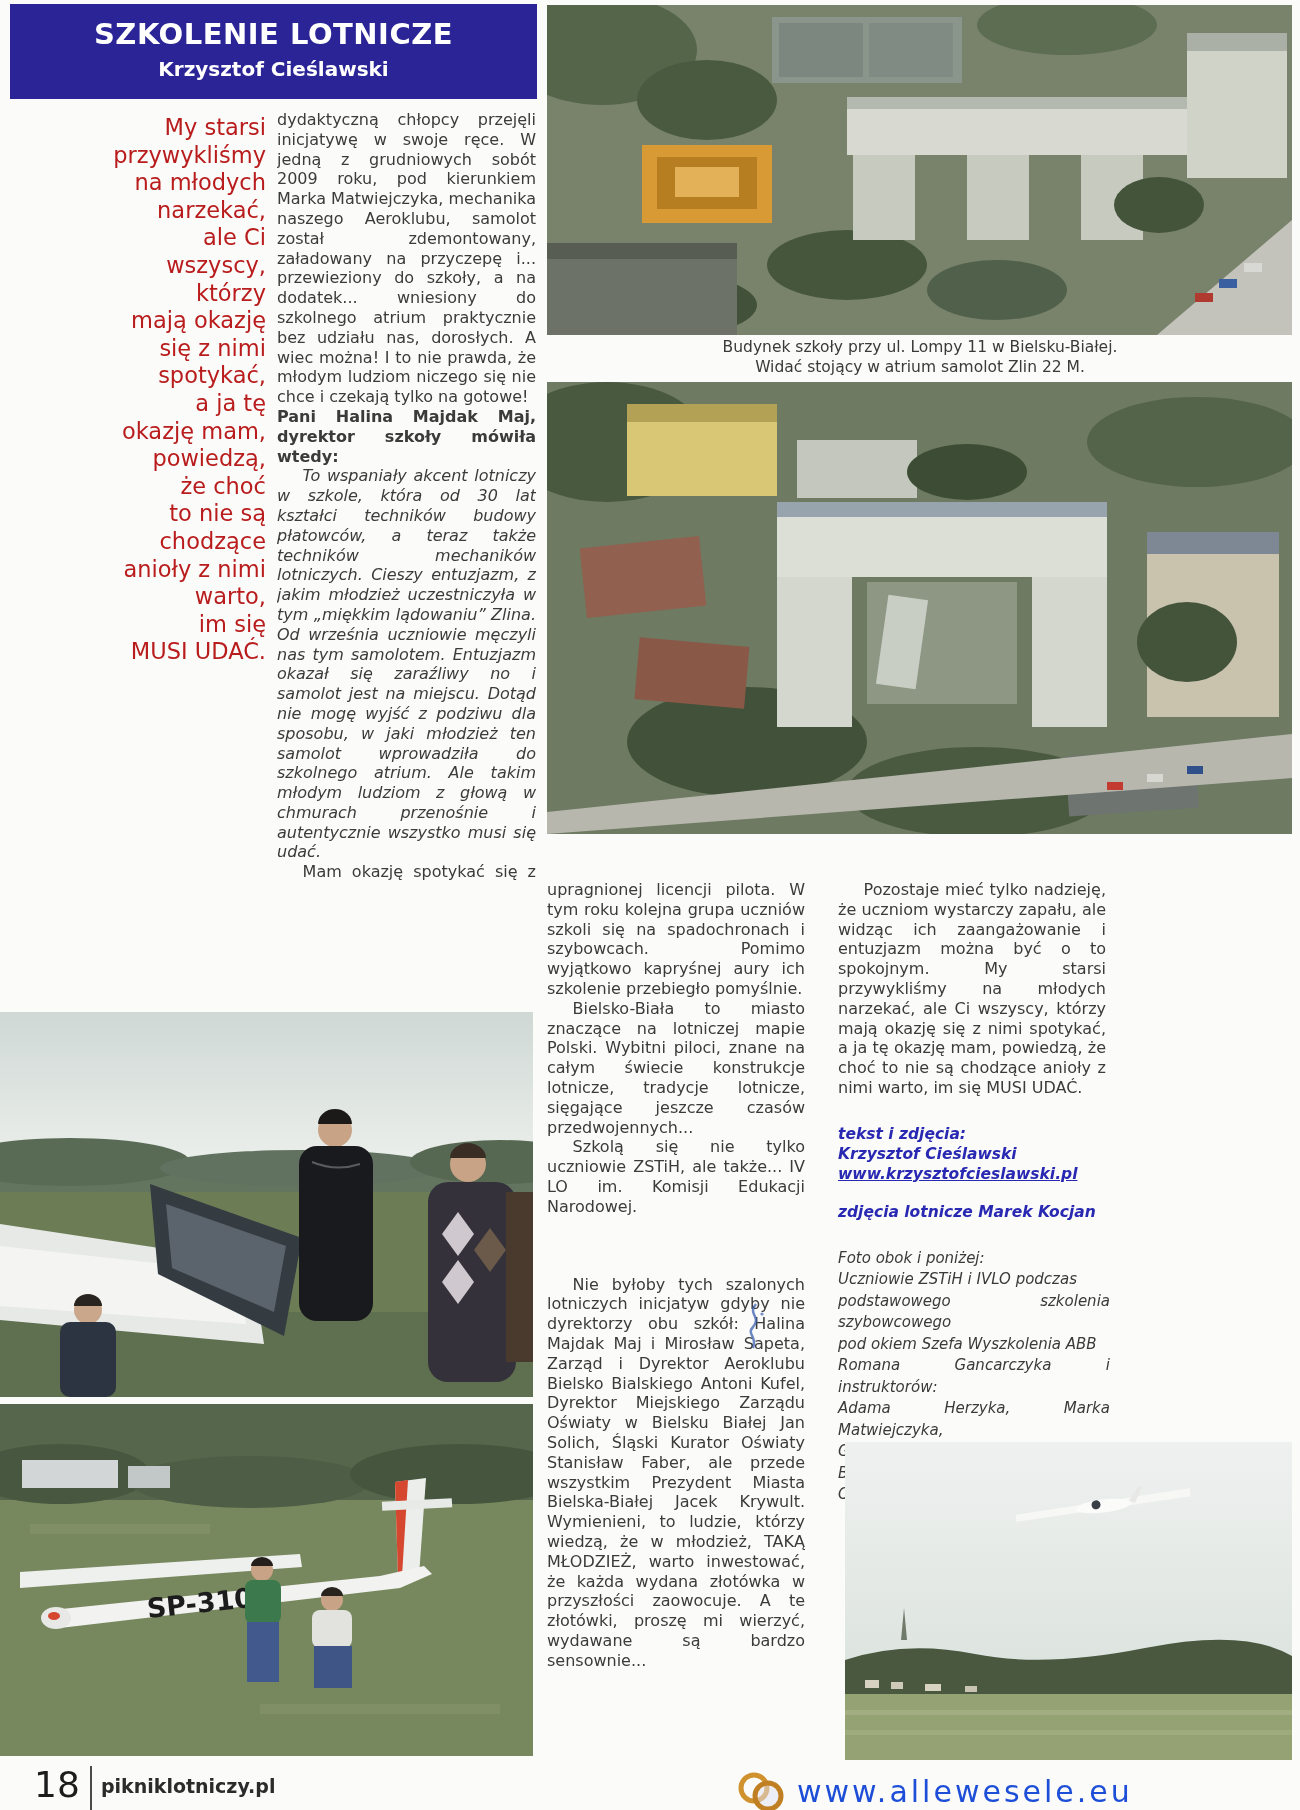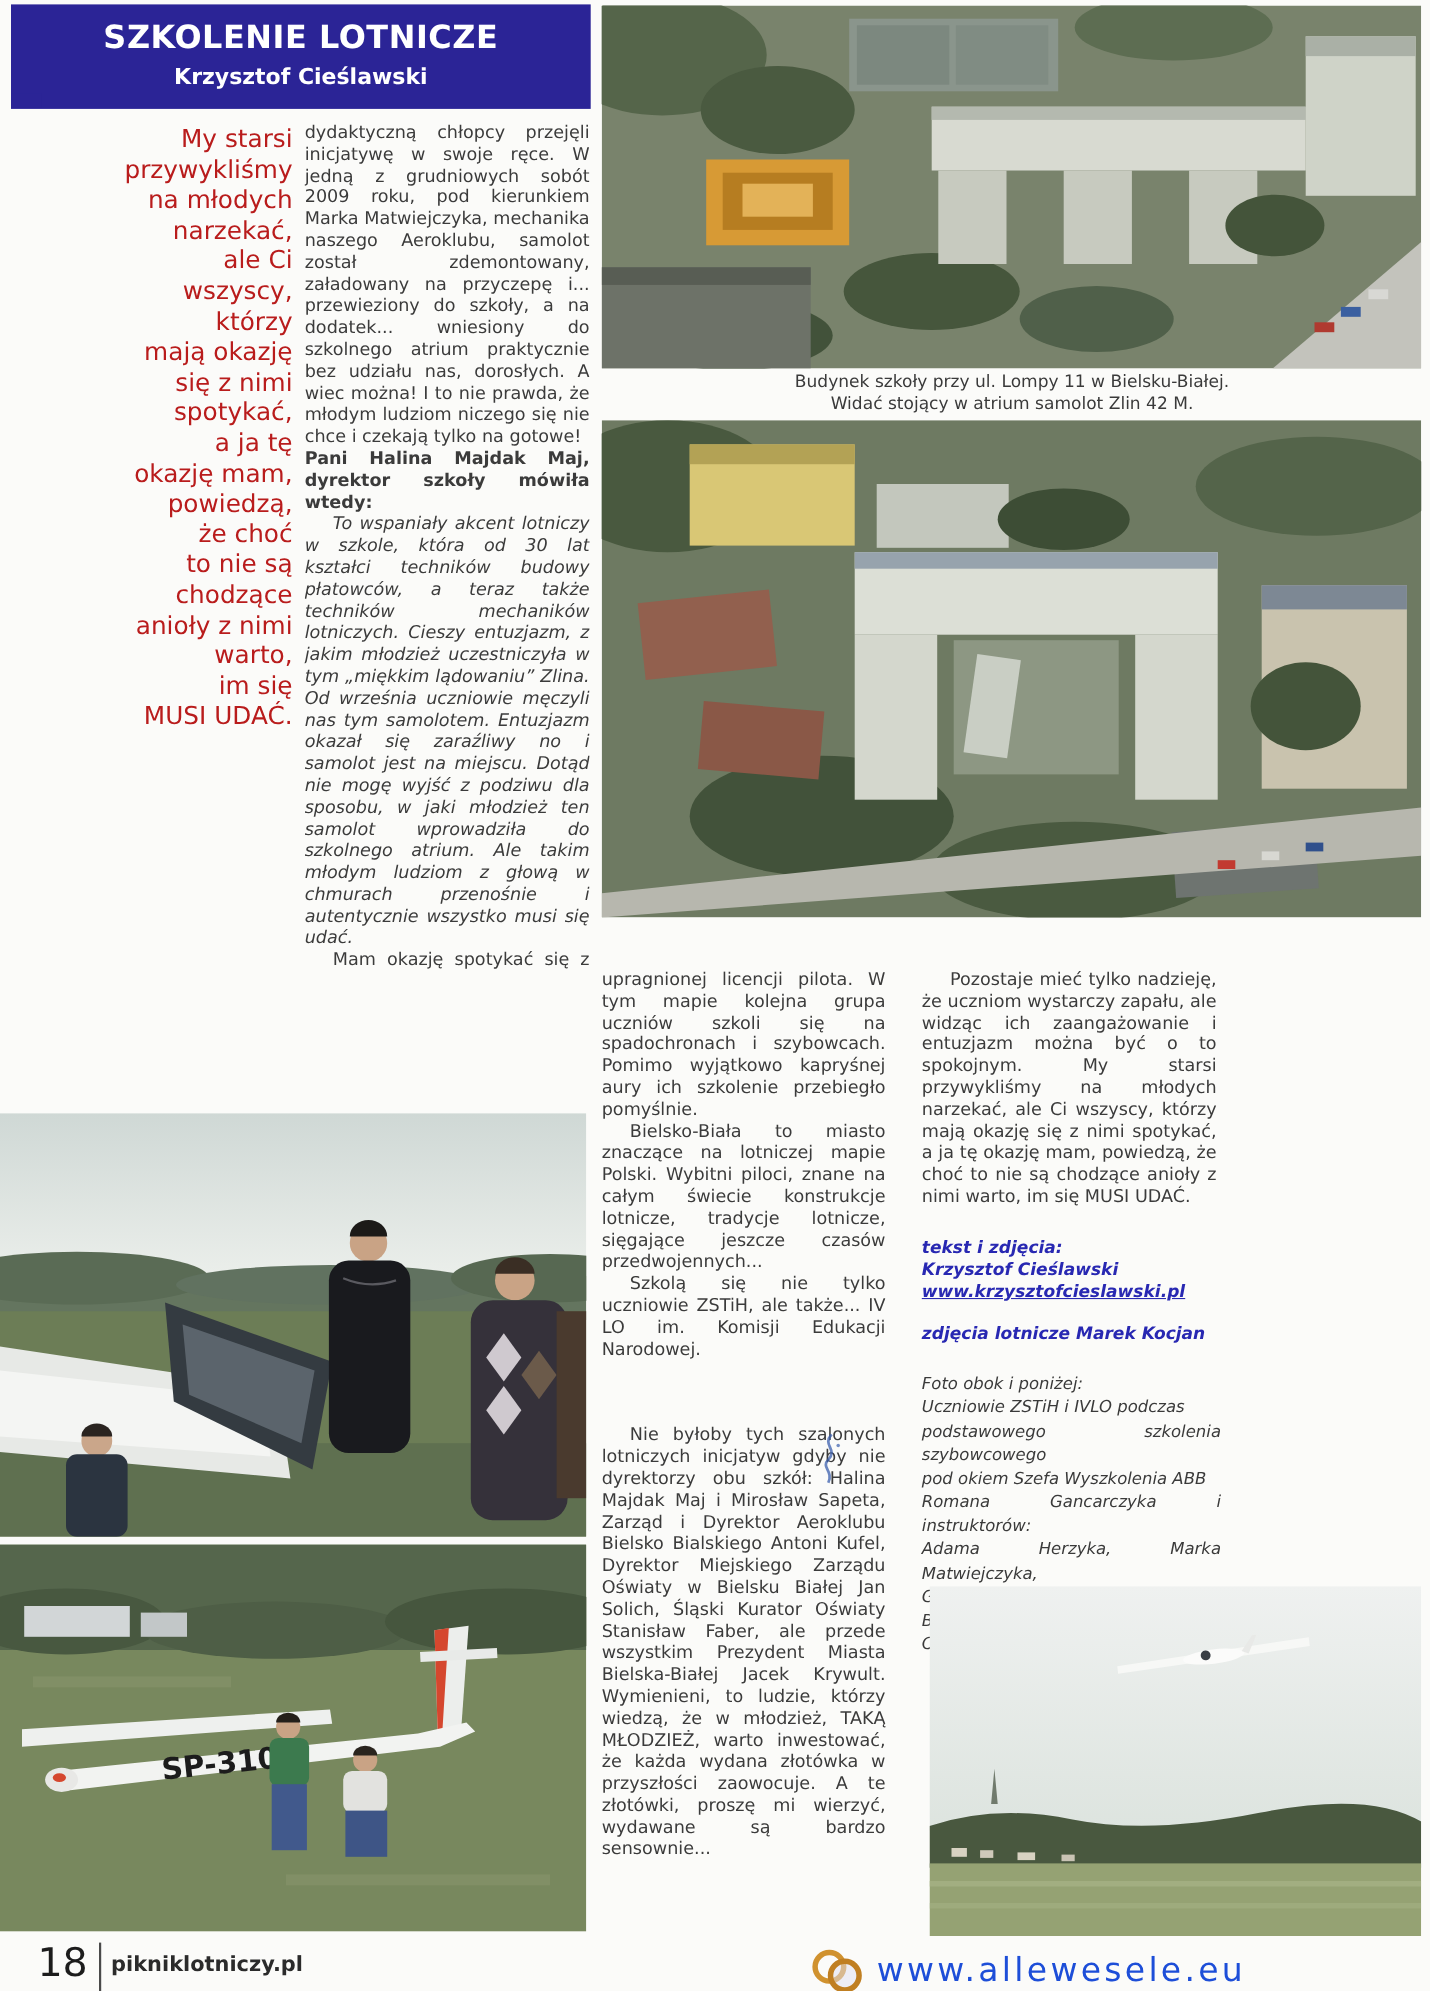--- a/index.html
+++ b/index.html
@@ -111,21 +111,21 @@
       <rect x="0" y="238" width="190" height="16" fill="#585d54"></rect>
       <polygon points="610,330 745,215 745,330" fill="#c3c3bc"></polygon>
       <rect x="648" y="288" width="18" height="9" fill="#b03a30"></rect>
       <rect x="672" y="274" width="18" height="9" fill="#3a5fa0"></rect>
       <rect x="697" y="258" width="18" height="9" fill="#d8d8d4"></rect>
       <ellipse cx="612" cy="200" rx="45" ry="28" fill="#44543a"></ellipse>
       <ellipse cx="250,"></ellipse>
     </svg>
   </div>
   <div class="abs caption" style="left:600px;top:338px;width:640px;">Budynek szkoły przy ul. Lompy 11 w Bielsku-Białej.
-Widać stojący w atrium samolot Zlin  42 M.</div>
+Widać stojący w atrium samolot Zlin  22 M.</div>
 
   <div class="abs photo" style="left:547px;top:382px;width:745px;height:452px;">
     <svg width="745" height="452" viewBox="0 0 745 452">
       <rect width="745" height="452" fill="#6e7a62"></rect>
       <ellipse cx="60" cy="60" rx="100" ry="60" fill="#49593f"></ellipse>
       <ellipse cx="200" cy="360" rx="120" ry="55" fill="#42523a"></ellipse>
       <ellipse cx="650" cy="60" rx="110" ry="45" fill="#54644a"></ellipse>
       <ellipse cx="430" cy="410" rx="130" ry="45" fill="#4a5a40"></ellipse>
       <rect x="80" y="22" width="150" height="92" fill="#d9c775"></rect>
       <rect x="80" y="22" width="150" height="18" fill="#b3a255"></rect>
@@ -144,21 +144,21 @@
       <polygon points="0,430 745,352 745,396 0,452" fill="#b7b7ae"></polygon>
       <rect x="560" y="400" width="16" height="8" fill="#c23a30"></rect>
       <rect x="600" y="392" width="16" height="8" fill="#d8d8d2"></rect>
       <rect x="640" y="384" width="16" height="8" fill="#30508c"></rect>
       <ellipse cx="420" cy="90" rx="60" ry="28" fill="#3d4d35"></ellipse>
       <ellipse cx="640" cy="260" rx="50" ry="40" fill="#44543a"></ellipse>
     </svg>
   </div>
 
   <div class="abs bodycol col3">
-    <p lang="pl">upragnionej licencji pilota. W tym mapie kolejna grupa uczniów szkoli się na spadochronach i szybowcach. Pomimo wyjątkowo kapryśnej aury ich szkolenie przebiegło pomyślnie.</p>
+    <p lang="pl">upragnionej licencji pilota. W tym roku kolejna grupa uczniów szkoli się na spadochronach i szybowcach. Pomimo wyjątkowo kapryśnej aury ich szkolenie przebiegło pomyślnie.</p>
     <p lang="pl" class="indent">Bielsko-Biała to miasto znaczące na lotniczej mapie Polski. Wybitni piloci, znane na całym świecie konstrukcje lotnicze, tradycje lotnicze, sięgające jeszcze czasów przedwojennych...</p>
     <p lang="pl" class="indent">Szkolą się nie tylko uczniowie ZSTiH, ale także... IV LO im. Komisji Edukacji Narodowej.</p>
     <p lang="pl" class="indent gap-top">Nie byłoby tych szalonych lotniczych inicjatyw gdyby nie dyrektorzy obu szkół: Halina Majdak  Maj i Mirosław Sapeta, Zarząd i Dyrektor Aeroklubu Bielsko Bialskiego Antoni Kufel, Dyrektor Miejskiego Zarządu Oświaty w Bielsku  Białej Jan Solich, Śląski Kurator Oświaty Stanisław Faber, ale przede wszystkim Prezydent Miasta Bielska-Białej Jacek Krywult. Wymienieni, to ludzie, którzy wiedzą, że w młodzież, TAKĄ MŁODZIEŻ, warto inwestować, że każda wydana złotówka w przyszłości zaowocuje. A te złotówki, proszę mi wierzyć, wydawane są bardzo sensownie...</p>
   </div>
 
   <div class="abs" style="left:742px;top:1300px;">
     <svg width="30" height="56" viewBox="0 0 30 56">
       <path d="M14,4 C5,14 20,17 11,27 C4,34 16,37 11,48" stroke="#3b5fae" stroke-width="2.5" fill="none" opacity="0.75"></path>
       <circle cx="20" cy="14" r="1.6" fill="#3b5fae" opacity="0.7"></circle>
     </svg>

